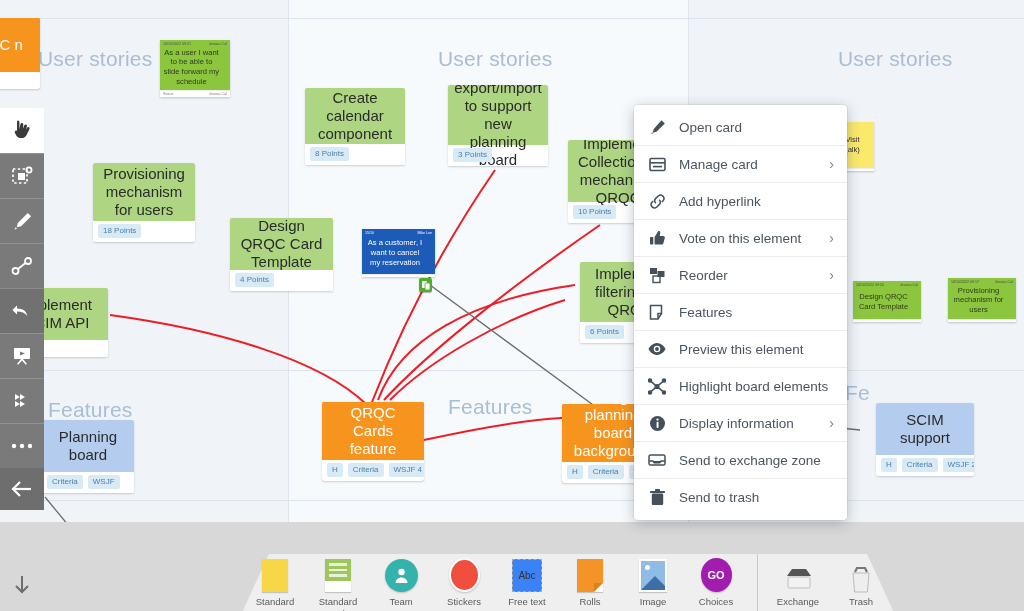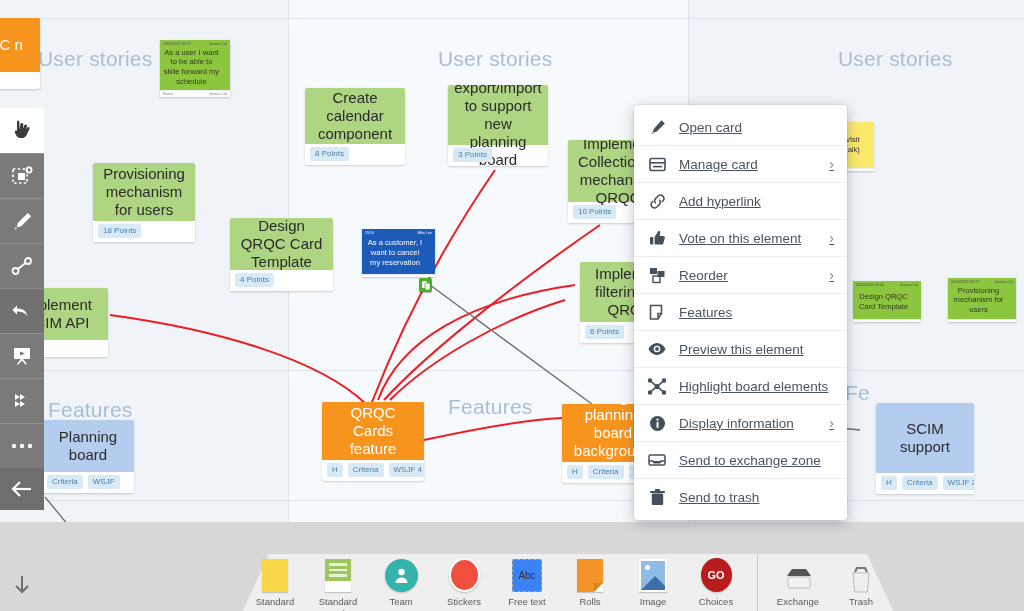--- a/index.html
+++ b/index.html
@@ -99,21 +99,20 @@
     background:#fff; border-radius:4px;
     box-shadow:0 3px 14px rgba(25,40,60,.28), 0 0 0 1px rgba(0,0,0,.05);
     z-index:60; padding:4px 0;
   }
   #ctxmenu .mi {
     display:flex; align-items:center; gap:13px;
     height:37px; padding:0 13px 0 14px;
     font-size:13.5px; color:#4a5560;
     border-bottom:1px solid #ececec;
     position:relative;
-    text-decoration:underline;
   }
   #ctxmenu .mi:last-child { border-bottom:none; }
   #ctxmenu .mi .mi-ico {
     width:18px; min-width:18px; display:flex; align-items:center; justify-content:center; color:#44505c;
   }
   #ctxmenu .mi .mi-label { flex:1; }
   #ctxmenu .mi .chev { color:#7b858f; font-size:14px; }
   
   #bottom {
     position:absolute; left:0; right:0; bottom:0; height:89px;
@@ -257,21 +256,21 @@
       </div>
       <div class="card o" style="left: 562px; top: 404px; width: 102px;">
         <div class="body o" style="height: 58px; display: flex; align-items: center; justify-content: center;">Design planning board background template</div>
         <div class="foot">
           <span class="badge">H</span>
           <span class="badge">Criteria</span>
           <span class="badge">WSJF 2</span>
         </div>
       </div>
       <div class="card" style="left: 876px; top: 403px; width: 98px;">
-        <div class="body b" style="height: 70px; display: flex; align-items: center; justify-content: center;">SCIM support</div>
+        <div class="body b" style="height: 52px; display: flex; align-items: center; justify-content: center;">SCIM support</div>
         <div class="foot">
           <span class="badge">H</span>
           <span class="badge">Criteria</span>
           <span class="badge">WSJF 2</span>
         </div>
       </div>
     </div>
 
   <div id="stickies">
       <div class="mini green" style="left: 160px; top: 40px; width: 70px;">
@@ -593,21 +592,21 @@
         <div class="si-ico">
           <div class="imgico">
             <div class="sun"></div>
             <div class="mt"></div>
           </div>
         </div>
         <div class="si-lbl">Image</div>
       </div>
       <div class="shelf-item">
         <div class="si-ico">
-          <div class="circ" style="background:#b91c1c;width:31px;height:34px;border-radius:50%">
+          <div class="circ" style="background:#a21caf;width:31px;height:34px;border-radius:50%">
             <span style="color:#fff;font-size:11px;font-weight:bold">GO</span>
           </div>
         </div>
         <div class="si-lbl">Choices</div>
       </div>
       <div class="shelf-div"></div>
       <div class="shelf-item">
         <div class="si-ico">
           <div class="bin"><svg width="28" height="26" viewBox="0 0 28 26">
               <rect x="3" y="11" width="22" height="11" rx="1.5" fill="#f2f2f2" stroke="#bbb"></rect>

